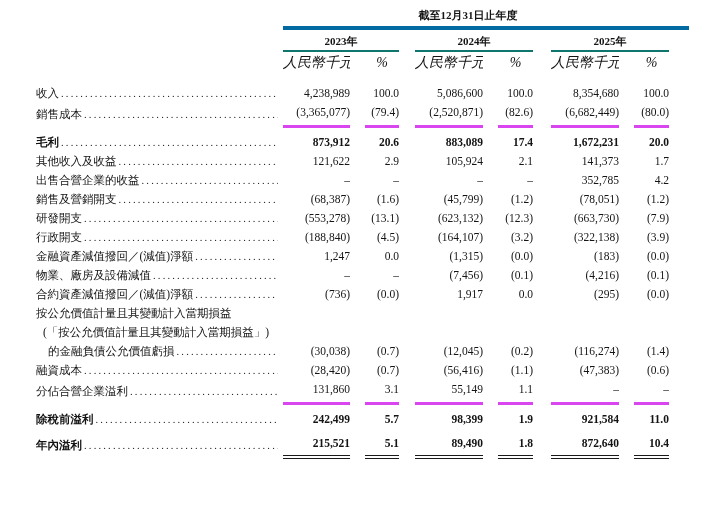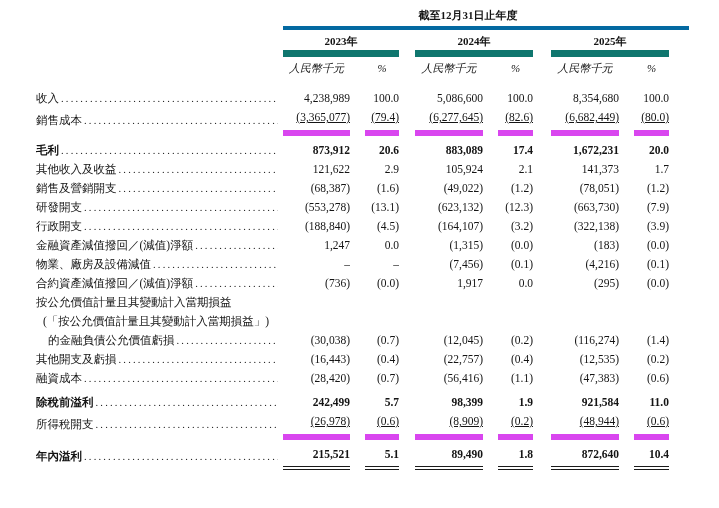--- a/index.html
+++ b/index.html
@@ -17,46 +17,46 @@
   td{padding:0;vertical-align:bottom;overflow:hidden;}
   
   .period{
     text-align:center;font-weight:bold;font-size:11px;line-height:14px;
     padding-bottom:4px;padding-right:36px;
     border-bottom:4px solid #0369a1;
   }
   .r-years td{padding-top:4px;padding-bottom:2px;line-height:14px;}
   .yr{
     text-align:center;font-weight:bold;font-size:11px;
-    border-bottom:7px solid #0f766e;
+    border-bottom:2px solid #0f766e;
   }
   .r-units td{padding-top:4px;padding-bottom:2px;line-height:14px;}
   .unit{
-    text-align:center;font-style:italic;font-size:11px;white-space:nowrap;
+    text-align:center;font-style:italic;font-size:14px;white-space:nowrap;
   }
   
   .lab-td{padding-right:5px;}
   .lab-line{display:flex;align-items:baseline;}
   .lab-line .t{flex:0 0 auto;white-space:nowrap;}
   .lab-line.cont1{padding-left:7px;}
   .lab-line.cont2{padding-left:12px;}
   .dots{
     flex:1 1 auto;min-width:0;overflow:hidden;white-space:nowrap;
     margin-left:2px;font-weight:normal;font-size:10.5px;
   }
   .dots::after{
     content:"..........................................................................................................................................";
     letter-spacing:2.2px;
   }
   .v{text-align:right;white-space:nowrap;}
   .p{text-align:right;white-space:nowrap;}
   tr.bold{font-weight:bold;}
   tr.first td{padding-top:12px;}
   tr.rule td{padding-bottom:3px;}
-  tr.rule .v,tr.rule .p{border-bottom:6px solid #d946ef;text-decoration:underline;}
+  tr.rule .v,tr.rule .p{border-bottom:3px solid #d946ef;}
   tr.padt td{padding-top:5px;}
   tr.dbl td{padding-bottom:2px;}
   tr.dbl .v,tr.dbl .p{border-bottom:4px double #1a1a1a;}
 </style>
 </head>
 <body>
 
 <div class="sheet">
   <table>
     <colgroup>
@@ -129,21 +129,21 @@
     <td class="lab-td">
             <div class="lab-line">
               <span class="t">銷售成本</span>
               <span class="dots"></span>
             </div>
           </td>
     <td class="v">(3,365,077)</td>
     <td></td>
     <td class="p">(79.4)</td>
     <td></td>
-    <td class="v">(6,277,645)</td>
+    <td class="v">(2,520,871)</td>
     <td></td>
     <td class="p">(82.6)</td>
     <td></td>
     <td class="v">(6,682,449)</td>
     <td></td>
     <td class="p">(80.0)</td>
     <td></td>
   </tr>
         <tr class="bold padt">
     <td class="lab-td">
@@ -181,29 +181,49 @@
     <td class="p">2.1</td>
     <td></td>
     <td class="v">141,373</td>
     <td></td>
     <td class="p">1.7</td>
     <td></td>
   </tr>
         <tr>
     <td class="lab-td">
             <div class="lab-line">
+              <span class="t">出售合營企業的收益</span>
+              <span class="dots"></span>
+            </div>
+          </td>
+    <td class="v">–</td>
+    <td></td>
+    <td class="p">–</td>
+    <td></td>
+    <td class="v">–</td>
+    <td></td>
+    <td class="p">–</td>
+    <td></td>
+    <td class="v">352,785</td>
+    <td></td>
+    <td class="p">4.2</td>
+    <td></td>
+  </tr>
+        <tr>
+    <td class="lab-td">
+            <div class="lab-line">
               <span class="t">銷售及營銷開支</span>
               <span class="dots"></span>
             </div>
           </td>
     <td class="v">(68,387)</td>
     <td></td>
     <td class="p">(1.6)</td>
     <td></td>
-    <td class="v">(49,022)</td>
+    <td class="v">(45,799)</td>
     <td></td>
     <td class="p">(1.2)</td>
     <td></td>
     <td class="v">(78,051)</td>
     <td></td>
     <td class="p">(1.2)</td>
     <td></td>
   </tr>
         <tr>
     <td class="lab-td">
@@ -327,95 +347,75 @@
     <td class="p">(0.2)</td>
     <td></td>
     <td class="v">(116,274)</td>
     <td></td>
     <td class="p">(1.4)</td>
     <td></td>
   </tr>
         <tr>
     <td class="lab-td">
             <div class="lab-line">
-              <span class="t">其他開支及虧損</span>
-              <span class="dots"></span>
-            </div>
-          </td>
-    <td class="v">(16,443)</td>
-    <td></td>
-    <td class="p">(0.4)</td>
-    <td></td>
-    <td class="v">(22,757)</td>
-    <td></td>
-    <td class="p">(0.4)</td>
-    <td></td>
-    <td class="v">(12,535)</td>
-    <td></td>
-    <td class="p">(0.2)</td>
-    <td></td>
-  </tr>
-        <tr>
-    <td class="lab-td">
-            <div class="lab-line">
               <span class="t">融資成本</span>
               <span class="dots"></span>
             </div>
           </td>
     <td class="v">(28,420)</td>
     <td></td>
     <td class="p">(0.7)</td>
     <td></td>
     <td class="v">(56,416)</td>
     <td></td>
     <td class="p">(1.1)</td>
     <td></td>
     <td class="v">(47,383)</td>
     <td></td>
     <td class="p">(0.6)</td>
     <td></td>
   </tr>
+        <tr class="rule">
+    <td class="lab-td">
+            <div class="lab-line">
+              <span class="t">分佔合營企業溢利</span>
+              <span class="dots"></span>
+            </div>
+          </td>
+    <td class="v">131,860</td>
+    <td></td>
+    <td class="p">3.1</td>
+    <td></td>
+    <td class="v">55,149</td>
+    <td></td>
+    <td class="p">1.1</td>
+    <td></td>
+    <td class="v">–</td>
+    <td></td>
+    <td class="p">–</td>
+    <td></td>
+  </tr>
         <tr class="bold padt">
     <td class="lab-td">
             <div class="lab-line">
               <span class="t">除稅前溢利</span>
               <span class="dots"></span>
             </div>
           </td>
     <td class="v">242,499</td>
     <td></td>
     <td class="p">5.7</td>
     <td></td>
     <td class="v">98,399</td>
     <td></td>
     <td class="p">1.9</td>
     <td></td>
     <td class="v">921,584</td>
     <td></td>
     <td class="p">11.0</td>
-    <td></td>
-  </tr>
-        <tr class="rule">
-    <td class="lab-td">
-            <div class="lab-line">
-              <span class="t">所得稅開支</span>
-              <span class="dots"></span>
-            </div>
-          </td>
-    <td class="v">(26,978)</td>
-    <td></td>
-    <td class="p">(0.6)</td>
-    <td></td>
-    <td class="v">(8,909)</td>
-    <td></td>
-    <td class="p">(0.2)</td>
-    <td></td>
-    <td class="v">(48,944)</td>
-    <td></td>
-    <td class="p">(0.6)</td>
     <td></td>
   </tr>
         <tr class="bold dbl padt">
     <td class="lab-td">
             <div class="lab-line">
               <span class="t">年內溢利</span>
               <span class="dots"></span>
             </div>
           </td>
     <td class="v">215,521</td>

